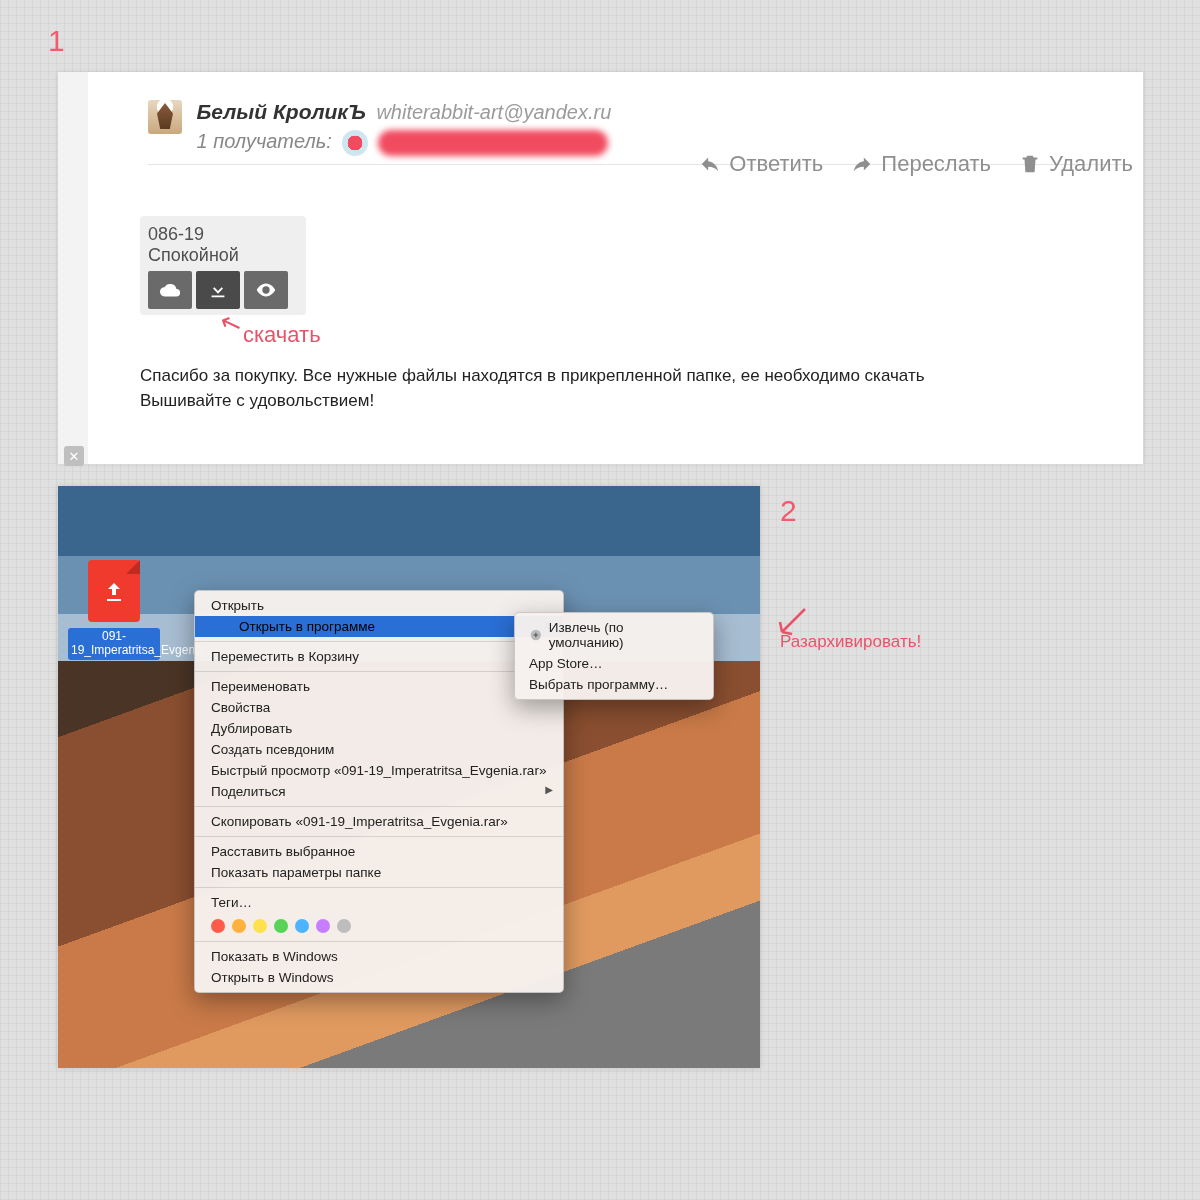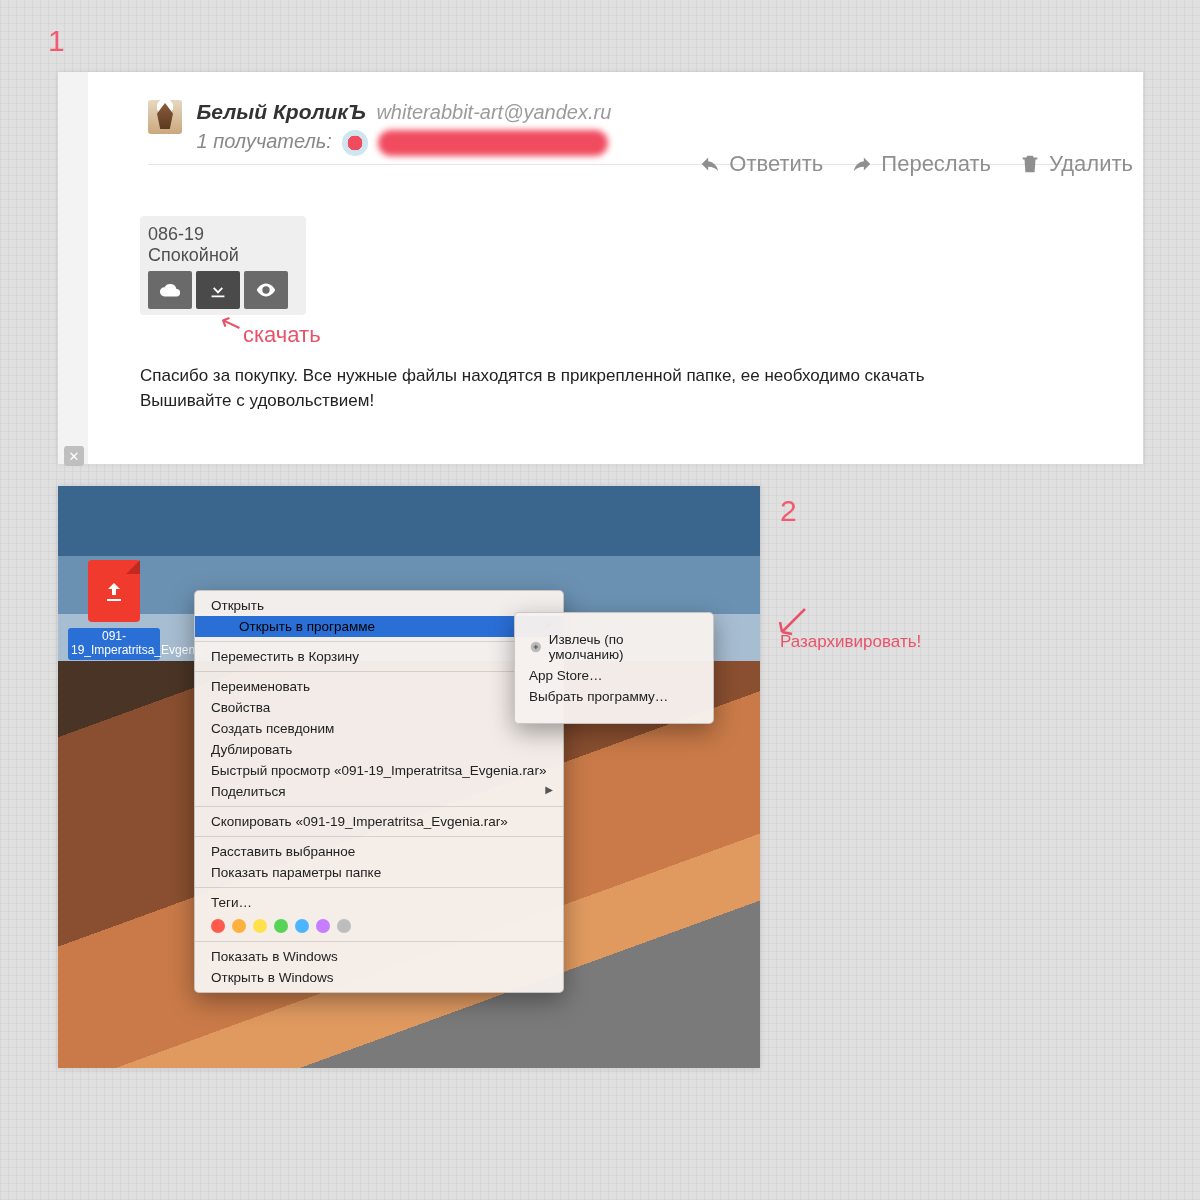--- a/index.html
+++ b/index.html
@@ -89,21 +89,21 @@
   .ctx .sep { height:1px; background:rgba(0,0,0,.12); margin:4px 0; }
   .tag-row { display:flex; gap:7px; padding:6px 16px 4px; }
   .tag-dot { width:14px; height:14px; border-radius:50%; }
   .submenu {
     position:absolute; left:456px; top:126px; width:200px;
     background:rgba(246,241,237,.97);
     border:1px solid rgba(0,0,0,.18);
     border-radius:5px;
     font-size:13.5px; color:#222;
     box-shadow:0 8px 24px rgba(0,0,0,.35);
-    padding:16px 0;
+    padding:4px 0;
   }
   .submenu .mi { padding:3px 14px; cursor:pointer; display:flex; align-items:center; gap:6px;}
   .submenu .mi svg{width:14px;height:14px;fill:#666;}
   .anno2 { position:absolute; left:780px; top:632px; color:#e9536a; font-size:17px; }
   .anno2-arrow{ position:absolute; left:770px; top:604px; width:40px; height:40px; }
   .anno2-arrow svg{width:40px;height:40px;stroke:#e9536a;fill:none;stroke-width:2.5;}
 </style>
 </head>
 <body>
 
@@ -187,22 +187,22 @@
   <div class="file-lbl">091-19_Imperatritsa_Evgenia</div>
 
   <div class="ctx">
     <div class="mi">Открыть</div>
     <div class="mi sel">Открыть в программе</div>
     <div class="sep"></div>
     <div class="mi">Переместить в Корзину</div>
     <div class="sep"></div>
     <div class="mi">Переименовать</div>
     <div class="mi">Свойства</div>
+    <div class="mi">Дублировать</div>
     <div class="mi">Создать псевдоним</div>
-    <div class="mi">Дублировать</div>
     <div class="mi">Быстрый просмотр «091-19_Imperatritsa_Evgenia.rar»</div>
     <div class="mi sub">Поделиться</div>
     <div class="sep"></div>
     <div class="mi">Скопировать «091-19_Imperatritsa_Evgenia.rar»</div>
     <div class="sep"></div>
     <div class="mi">Расставить выбранное</div>
     <div class="mi">Показать параметры папке</div>
     <div class="sep"></div>
     <div class="mi">Теги…</div>
     <div class="tag-row" id="tag-row">

